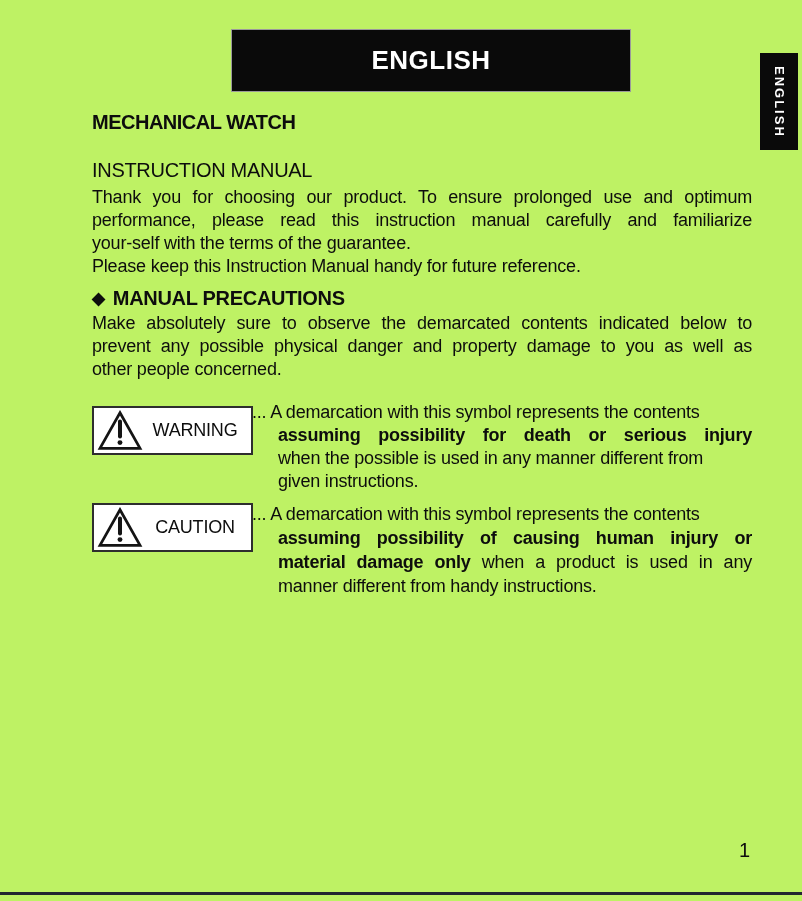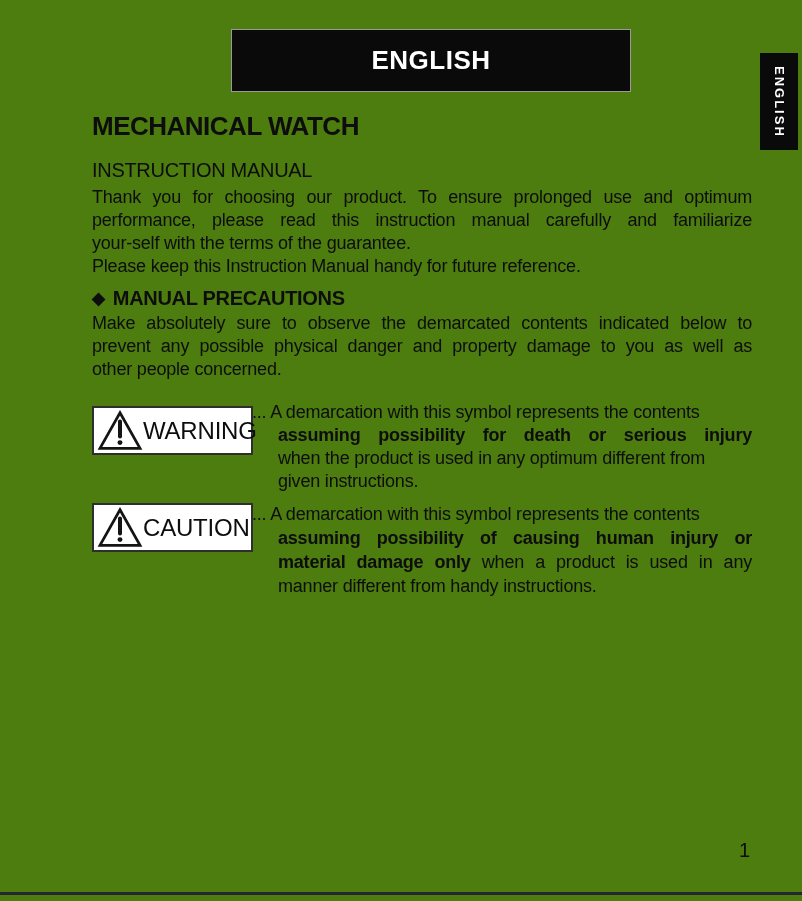--- a/index.html
+++ b/index.html
@@ -1,37 +1,37 @@
 <!DOCTYPE html>
 <html><head>
 <meta charset="utf-8">
 <style>
   html, body { margin:0; padding:0; background:#ffffff; }
   .page {
-    position:relative; width:802px; height:901px; background:#4d7c0f;
+    position:relative; width:802px; height:901px; background:#bef264;
     font-family:"Liberation Sans", sans-serif; color:#0d0d0d; overflow:hidden;
   }
   
   .banner {
     position:absolute; left:232px; top:30px; width:398px; height:61px;
     background:#0a0a0a; outline:1px solid #9a9a9a;
     display:flex; align-items:center; justify-content:center;
   }
   .banner-label { color:#ffffff; font-size:26px; font-weight:bold; letter-spacing:0.5px; }
   
   .side-tab {
     position:absolute; left:760px; top:53px; width:38px; height:97px;
     background:#0a0a0a; display:flex; align-items:center; justify-content:center;
   }
   .side-tab-label {
     color:#ffffff; writing-mode:vertical-rl; text-orientation:mixed;
     font-size:13px; font-weight:bold; letter-spacing:2px;
   }
   .doc-title {
-    position:absolute; left:92px; top:111px; font-size:26px; font-weight:bold;
+    position:absolute; left:92px; top:111px; font-size:20px; font-weight:bold;
     letter-spacing:-0.5px; white-space:nowrap;
   }
   .doc-subtitle {
     position:absolute; left:92px; top:159px; font-size:20px; font-weight:normal;
     letter-spacing:-0.3px; white-space:nowrap;
   }
   .bodytext { font-size:18px; line-height:23px; letter-spacing:-0.2px; }
   .intro { position:absolute; left:92px; top:186px; width:660px; }
   .safety-heading {
     position:absolute; left:92px; top:287px; font-size:20px; font-weight:bold;
@@ -43,21 +43,21 @@
   .line.just { white-space:normal; text-align:justify; text-align-last:justify; }
   
   .notice-box {
     position:absolute; left:92px; width:157px; height:45px;
     border:2px solid #2e2e2e; background:#ffffff;
     display:flex; align-items:center;
   }
   .notice-box.warning { top:406px; }
   .notice-box.caution { top:503px; }
   .notice-box .tri { margin-left:3px; flex:0 0 auto; display:block; }
-  .notice-label { flex:1; text-align:center; font-size:24px; letter-spacing:-0.2px; padding-right:4px; }
+  .notice-label { flex:1; text-align:center; font-size:18px; letter-spacing:-0.2px; padding-right:4px; }
   
   .notice-text { position:absolute; left:278px; width:474px; }
   .notice-text .nline { white-space:nowrap; }
   .notice-text .nline.just { white-space:normal; text-align:justify; text-align-last:justify; }
   .notice-text .nline.hang { margin-left:-26px; }
   #notice-text-0 { top:401px; }
   #notice-text-1 { top:502px; line-height:24px; }
   .page-number { position:absolute; left:680px; top:839px; width:70px; text-align:right; font-size:20px; }
   .bottom-rule { position:absolute; left:0; top:892px; width:802px; height:3px; background:#232730; }
   b, .b { font-weight:bold; }
@@ -99,21 +99,21 @@
     <svg class="tri" width="46" height="41" viewBox="0 0 50 45">
       <path d="M25 3 L47 42 L3 42 Z" fill="none" stroke="#141414" stroke-width="3" stroke-linejoin="miter"></path>
       <path d="M25 12.5 L25 29" stroke="#141414" stroke-width="4.4" stroke-linecap="round"></path>
       <circle cx="25" cy="35.8" r="2.7" fill="#141414"></circle>
     </svg>
     <span class="notice-label">WARNING</span>
   </div>
   <div class="notice-text bodytext" id="notice-text-0">
       <div class="nline hang"><span>... A demarcation with this symbol represents the contents</span></div>
       <div class="nline just"><span class="b">assuming possibility for death or serious injury</span></div>
-      <div class="nline"><span>when the product is used in any optimum different from</span></div>
+      <div class="nline"><span>when the possible is used in any manner different from</span></div>
       <div class="nline"><span>given instructions.</span></div>
     </div>
 
   <div class="notice-box caution">
     <svg class="tri" width="46" height="41" viewBox="0 0 50 45">
       <path d="M25 3 L47 42 L3 42 Z" fill="none" stroke="#141414" stroke-width="3" stroke-linejoin="miter"></path>
       <path d="M25 12.5 L25 29" stroke="#141414" stroke-width="4.4" stroke-linecap="round"></path>
       <circle cx="25" cy="35.8" r="2.7" fill="#141414"></circle>
     </svg>
     <span class="notice-label">CAUTION</span>

